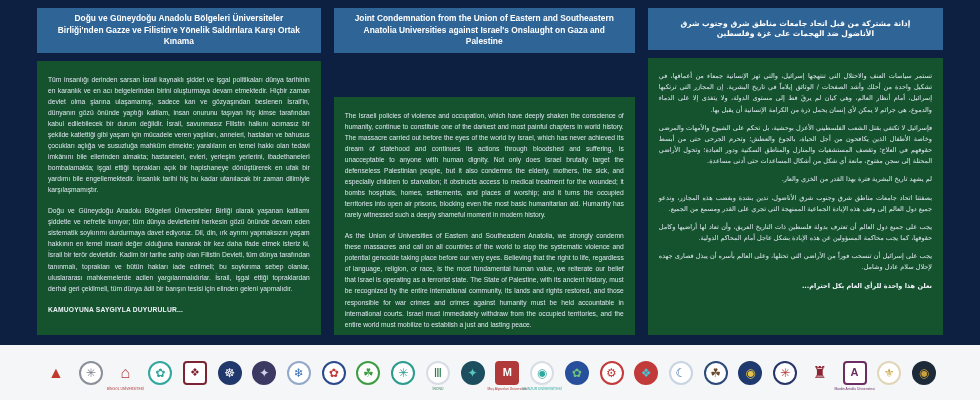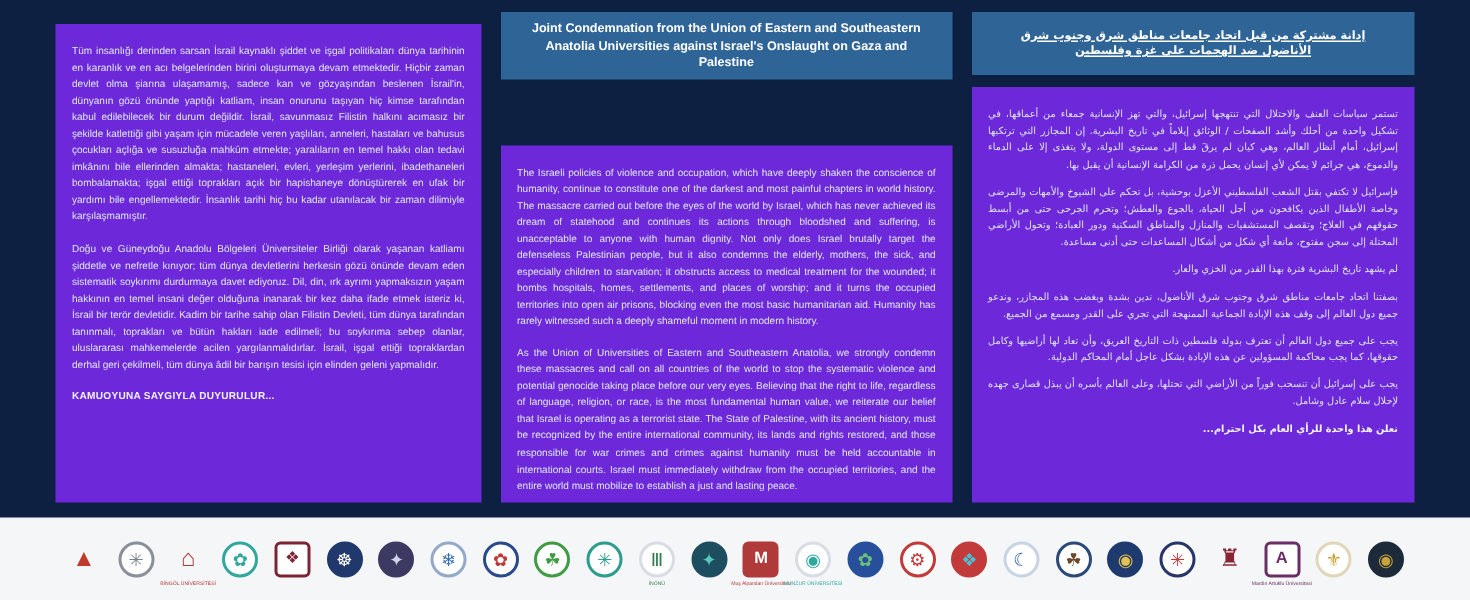--- a/index.html
+++ b/index.html
@@ -27,23 +27,23 @@
     color: #ffffff;
     font-weight: bold;
     font-size: 8.4px;
     line-height: 1.38;
     text-align: center;
     min-height: 42px;
     display: flex; align-items: center; justify-content: center;
     padding: 5px 20px;
     flex: 0 0 auto;
   }
-  .col.ar .title-box { font-size: 7.6px; font-family: "DejaVu Sans", sans-serif; text-decoration: underline; }
+  .col.ar .title-box { font-size: 7.6px; font-family: "DejaVu Sans", sans-serif; }
   .body-panel {
-    background: #6d28d9;
+    background: #14532d;
     color: #dfe7f2;
     flex: 1 1 auto;
     margin-top: 8px;
     padding: 13px 11px 8px 11px;
     font-size: 6.7px;
     line-height: 1.65;
     text-align: justify;
     overflow: hidden;
   }
   .col.ar .body-panel {
@@ -89,20 +89,21 @@
     text-align: center;
   }
 </style>
 </head>
 <body>
 
 <div class="poster">
   <div class="columns">
 
     <section class="col tr" dir="ltr">
+      <header class="title-box">Doğu ve Güneydoğu Anadolu Bölgeleri Üniversiteler Birliği'nden Gazze ve Filistin'e Yönelik Saldırılara Karşı Ortak Kınama</header>
       <div class="body-panel">
         <p>Tüm insanlığı derinden sarsan İsrail kaynaklı şiddet ve işgal politikaları dünya tarihinin en karanlık ve en acı belgelerinden birini oluşturmaya devam etmektedir. Hiçbir zaman devlet olma şiarına ulaşamamış, sadece kan ve gözyaşından beslenen İsrail'in, dünyanın gözü önünde yaptığı katliam, insan onurunu taşıyan hiç kimse tarafından kabul edilebilecek bir durum değildir. İsrail, savunmasız Filistin halkını acımasız bir şekilde katlettiği gibi yaşam için mücadele veren yaşlıları, anneleri, hastaları ve bahusus çocukları açlığa ve susuzluğa mahkûm etmekte; yaralıların en temel hakkı olan tedavi imkânını bile ellerinden almakta; hastaneleri, evleri, yerleşim yerlerini, ibadethaneleri bombalamakta; işgal ettiği toprakları açık bir hapishaneye dönüştürerek en ufak bir yardımı bile engellemektedir. İnsanlık tarihi hiç bu kadar utanılacak bir zaman dilimiyle karşılaşmamıştır.</p>
         <p>Doğu ve Güneydoğu Anadolu Bölgeleri Üniversiteler Birliği olarak yaşanan katliamı şiddetle ve nefretle kınıyor; tüm dünya devletlerini herkesin gözü önünde devam eden sistematik soykırımı durdurmaya davet ediyoruz. Dil, din, ırk ayrımı yapmaksızın yaşam hakkının en temel insani değer olduğuna inanarak bir kez daha ifade etmek isteriz ki, İsrail bir terör devletidir. Kadim bir tarihe sahip olan Filistin Devleti, tüm dünya tarafından tanınmalı, toprakları ve bütün hakları iade edilmeli; bu soykırıma sebep olanlar, uluslararası mahkemelerde acilen yargılanmalıdırlar. İsrail, işgal ettiği topraklardan derhal geri çekilmeli, tüm dünya âdil bir barışın tesisi için elinden geleni yapmalıdır.</p>
         <p class="closing">KAMUOYUNA SAYGIYLA DUYURULUR...</p>
       </div>
     </section>
 
     <section class="col en" dir="ltr">
       <header class="title-box">Joint Condemnation from the Union of Eastern and Southeastern Anatolia Universities against Israel's Onslaught on Gaza and Palestine</header>
       <div class="body-panel">

